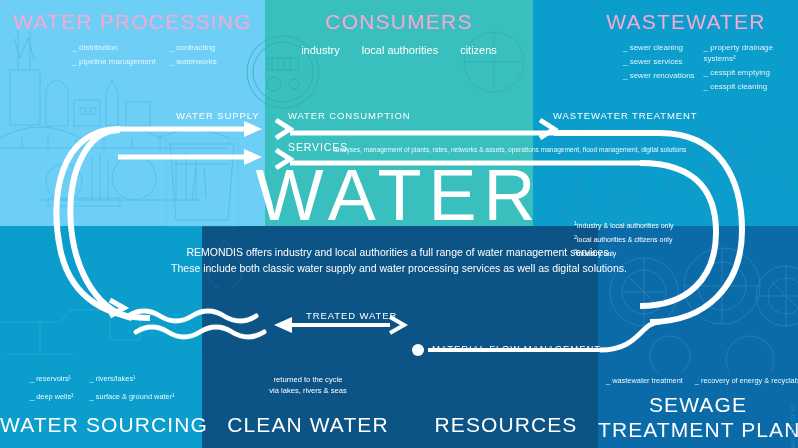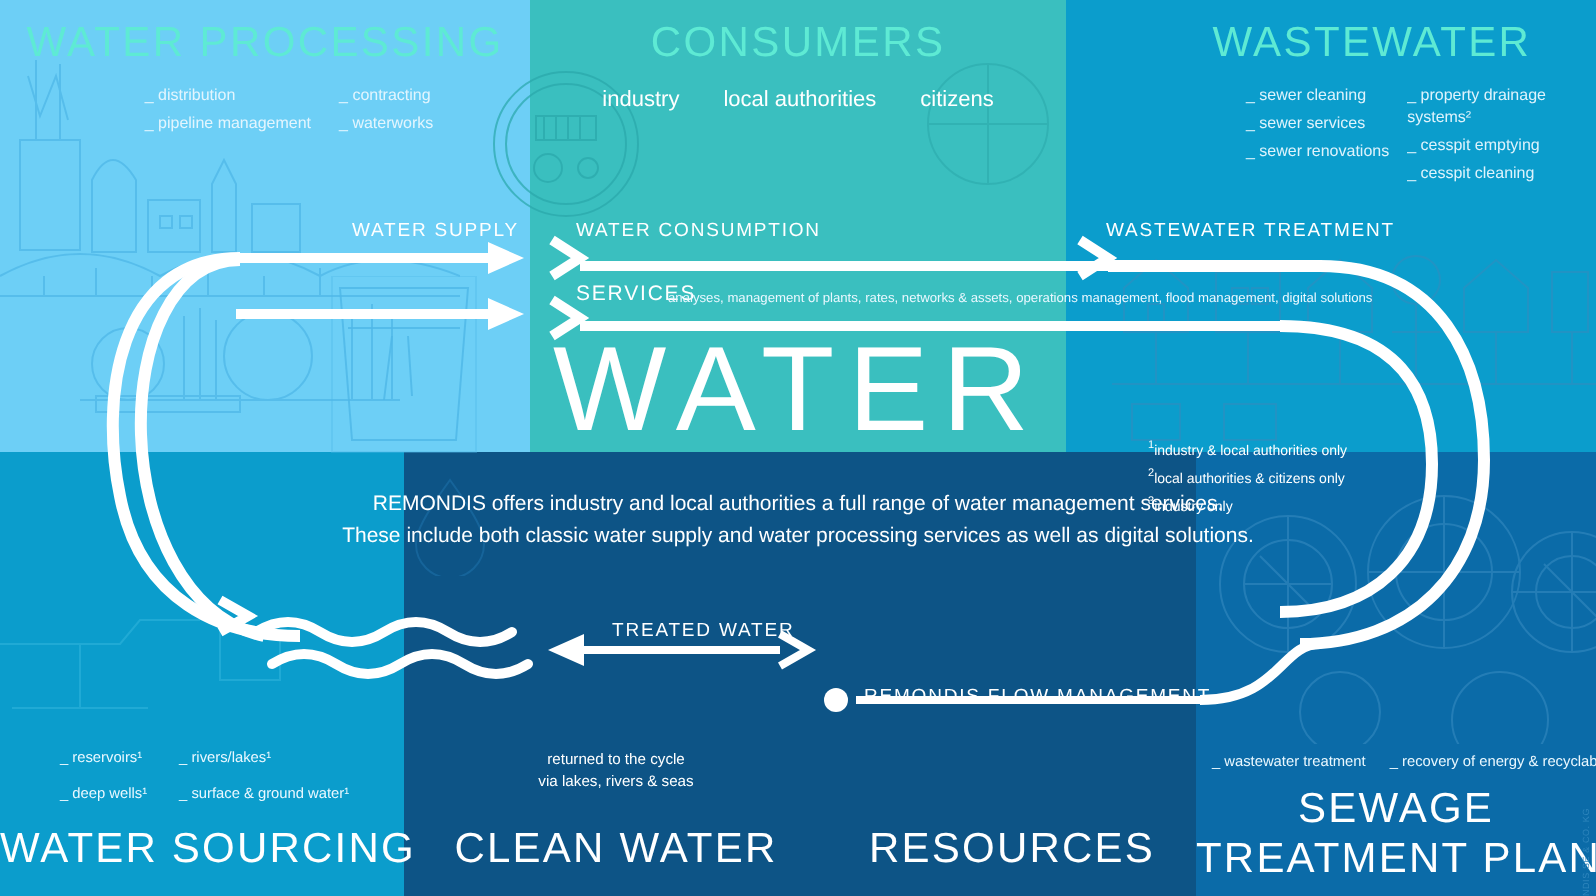--- a/index.html
+++ b/index.html
@@ -24,37 +24,37 @@
   .bg-bc2  { left:598px;top:226px;width:200px; height:222px; background:#0b6ba8; }
 
   
   .art { position:absolute; pointer-events:none; }
   .art svg { display:block; }
 
   
   .hdr { position:absolute; text-align:center; color:#ffffff; }
   .hdr .title {
     font-size:21px; letter-spacing:1.2px; font-weight:400;
-    color:#5eead4; white-space:nowrap;
+    color:#f9a8d4; white-space:nowrap;
   }
 
   .taglist { margin-top:9px; display:flex; justify-content:center; gap:14px; font-size:8px;padding-left:24px; }
   .tagcol { text-align:left; }
   .tagcol div { margin-bottom:5px; white-space:nowrap; color:#eaf8ff; opacity:.95; }
 
   .consumer-sub {
     margin-top:10px; font-size:11px; color:#ffffff;
     display:flex; justify-content:center; gap:22px; white-space:nowrap;
   }
 
   
   #water-word {
     position:absolute; left:0; top:152px; width:798px;
     text-align:center; color:#ffffff;
-    font-size:60px; line-height:86px; letter-spacing:7px;
+    font-size:72px; line-height:86px; letter-spacing:7px;
     font-weight:300;
   }
 
   
   #center-para {
     position:absolute; left:162px; top:244px; width:474px;
     text-align:center; color:#ffffff; font-size:10.5px; line-height:16px;
   }
 
   
@@ -329,21 +329,21 @@
       <path d="M110 300 L124 308 L110 316" stroke="#ffffff" stroke-width="5" fill="none" stroke-linejoin="miter"></path>
     </g>
   </svg>
 
   <div class="arrow-label" style="left:176px;top:110px;">WATER SUPPLY</div>
   <div class="arrow-label" style="left:288px;top:110px;">WATER CONSUMPTION</div>
   <div class="arrow-label" style="left:288px;top:141px;font-size:10.5px;">SERVICES</div>
   <div class="arrow-sub" style="left:334px;top:146px;">analyses, management of plants, rates, networks &amp; assets, operations management, flood management, digital solutions</div>
   <div class="arrow-label" style="left:553px;top:110px;">WASTEWATER TREATMENT</div>
   <div class="arrow-label" style="left:306px;top:310px;">TREATED WATER</div>
-  <div class="arrow-label" style="left:432px;top:343px;">REMONDIS FLOW MANAGEMENT</div>
+  <div class="arrow-label" style="left:432px;top:343px;">MATERIAL FLOW MANAGEMENT</div>
 
   <div id="water-word">WATER</div>
 
   <div id="center-para">
     <div>REMONDIS offers industry and local authorities a full range of water management services.</div>
     <div>These include both classic water supply and water processing services as well as digital solutions.</div>
   </div>
 
   <div id="footnotes">
     <div><sup>1</sup><span>industry &amp; local authorities only</span></div>

